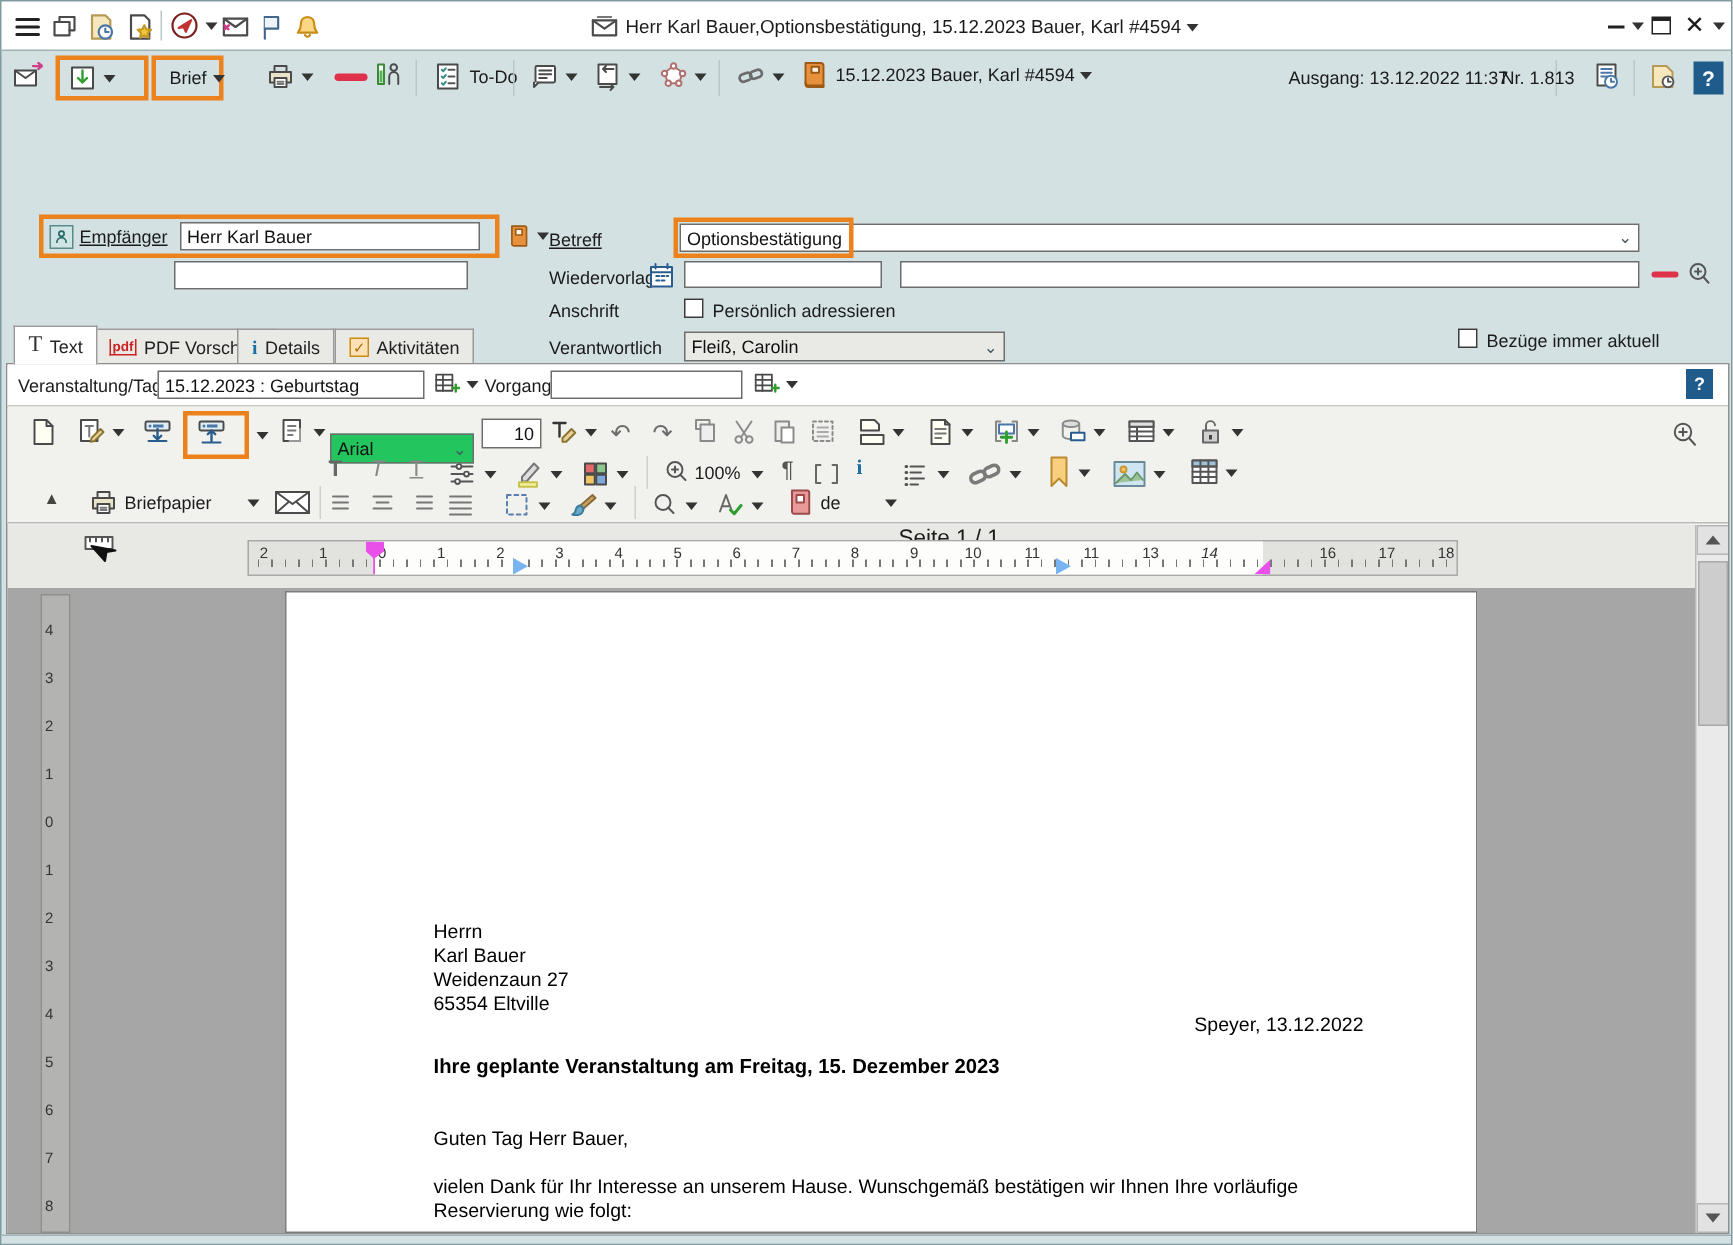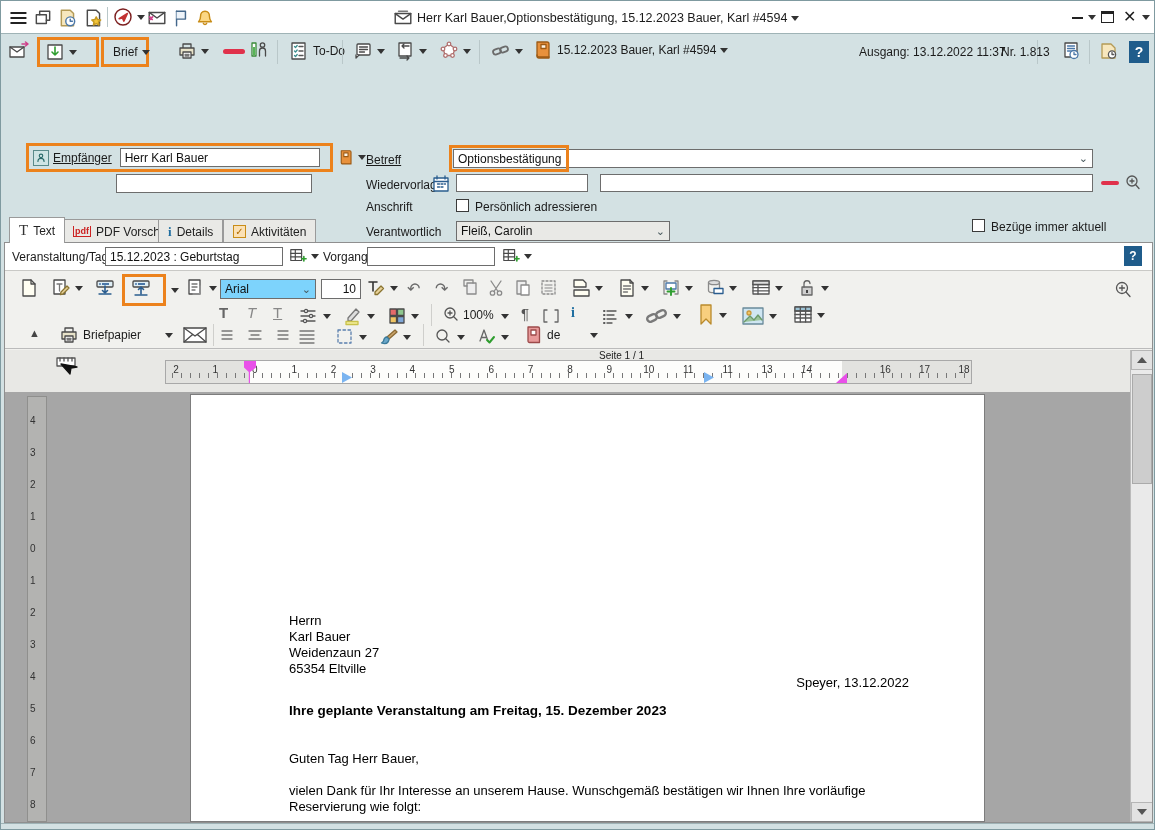--- a/index.html
+++ b/index.html
@@ -411,21 +411,21 @@
         <span class="ic">
           <svg viewBox="0 0 20 20">
               <rect x="4" y="2" width="11" height="14" fill="#fff"></rect>
               <path d="M7 6h5M7 9h5M7 12h3" stroke="#777"></path>
               <path d="M15 8v8H8" stroke="#999"></path>
             </svg>
           </span>
         <span class="dd"></span>
       </span>
 
-      <span class="field abs" style="left:215px;top:7px;width:96px;height:20px;background:#7dd3fc">
+      <span class="field abs" style="left:215px;top:17px;width:96px;height:20px;background:#22c55e">
         <span>Arial</span>
         <span class="combo-ch">⌄</span>
       </span>
       <span class="field abs" style="left:316px;top:7px;width:40px;height:20px;justify-content:flex-end">10</span>
       <span class="btn abs" style="left:361px;top:6px">
         <span class="ic">
           <svg viewBox="0 0 20 20">
               <path d="M3 4h8M7 4v9" stroke="#333" stroke-width="1.6"></path>
               <path d="M9 14l6-6 2.5 2.5-6 6H9z" fill="#e8d29a" stroke="#8a7430"></path>
             </svg>
@@ -711,21 +711,21 @@
             </svg>
           </span>
         <span class="txt">de</span>
         <span class="dd" style="margin-left:26px"></span>
       </span>
     </div>
 
     <div class="abs" style="left:0;top:107px;width:1147px;height:472px;background:#a6a6a6;overflow:hidden">
 
       <div class="abs" style="left:0;top:0;width:1147px;height:42px;background:#e8e8e5">
-        <span class="txt abs" style="left:594px;top:0;font-size:10px">Seite 1 / 1</span>
+        <span class="txt abs" style="left:594px;top:0;font-size:15px">Seite 1 / 1</span>
         <span class="ic abs" style="left:50px;top:6px;width:26px">
           <svg viewBox="0 0 26 20">
               <rect x="2" y="2" width="18" height="8" fill="#fff" stroke="#555"></rect>
               <path d="M5 2v3M9 2v3M13 2v3M17 2v3" stroke="#555"></path>
               <path d="M6 8l9 10 1-6 6-1z" fill="#111" stroke="#111"></path>
             </svg>
           </span>
         <div class="abs" style="left:160px;top:10px;width:807px;height:24px;background:#e2e2df;border:1px solid #a8a8a8">
           <div class="abs" style="left:84px;top:0;width:592px;height:22px;background:#fdfdfb"></div>
           <div class="tickbar" style="left:6px;width:794px"></div>

